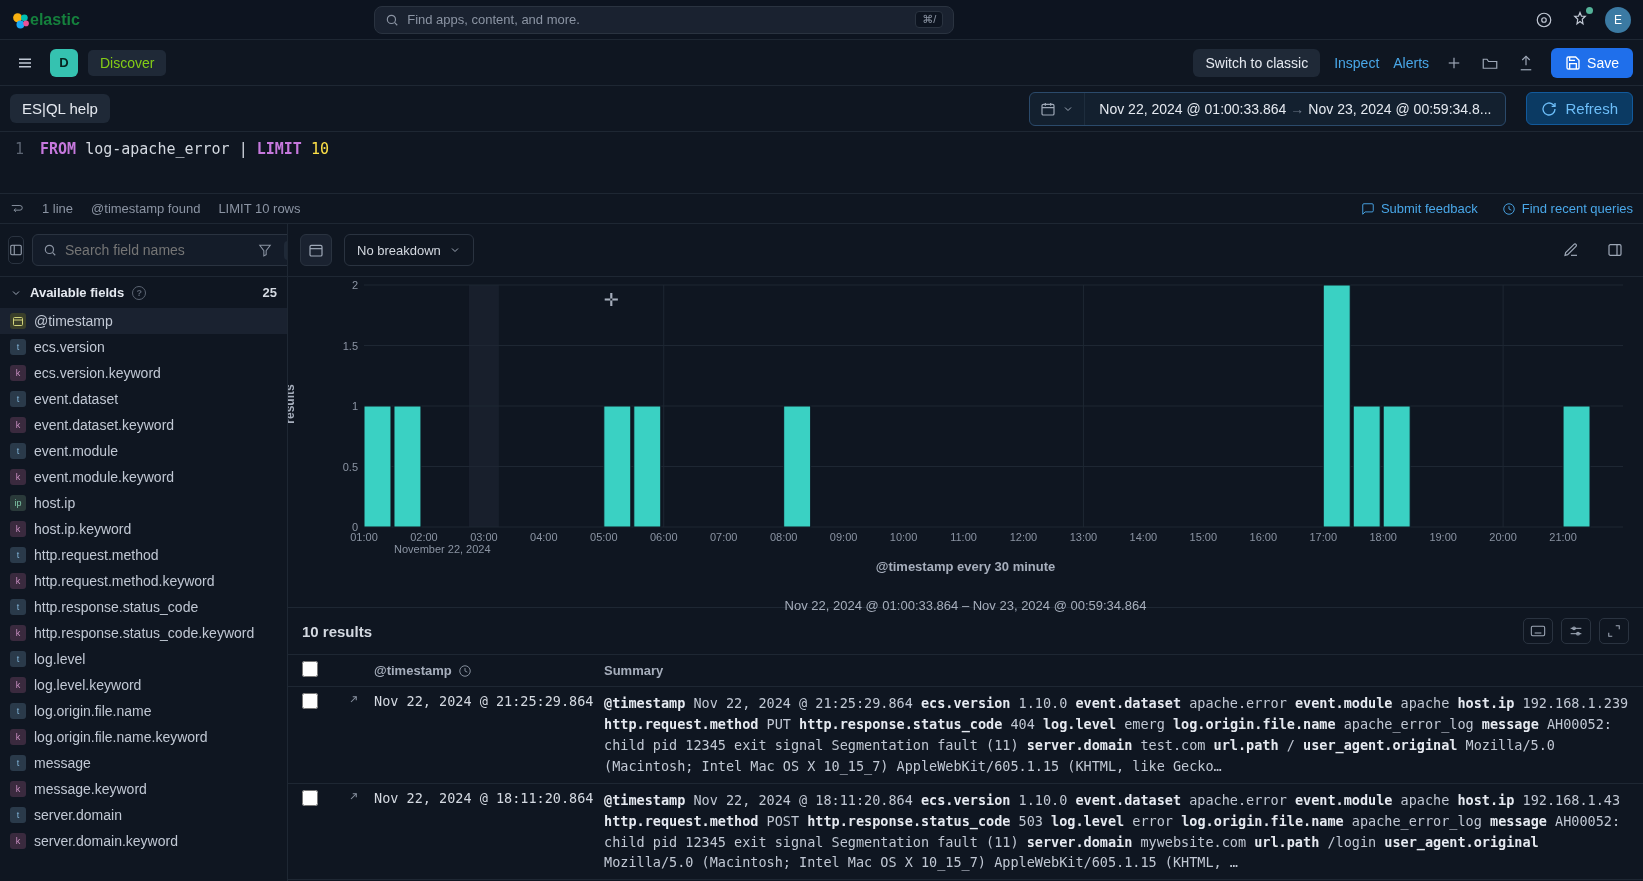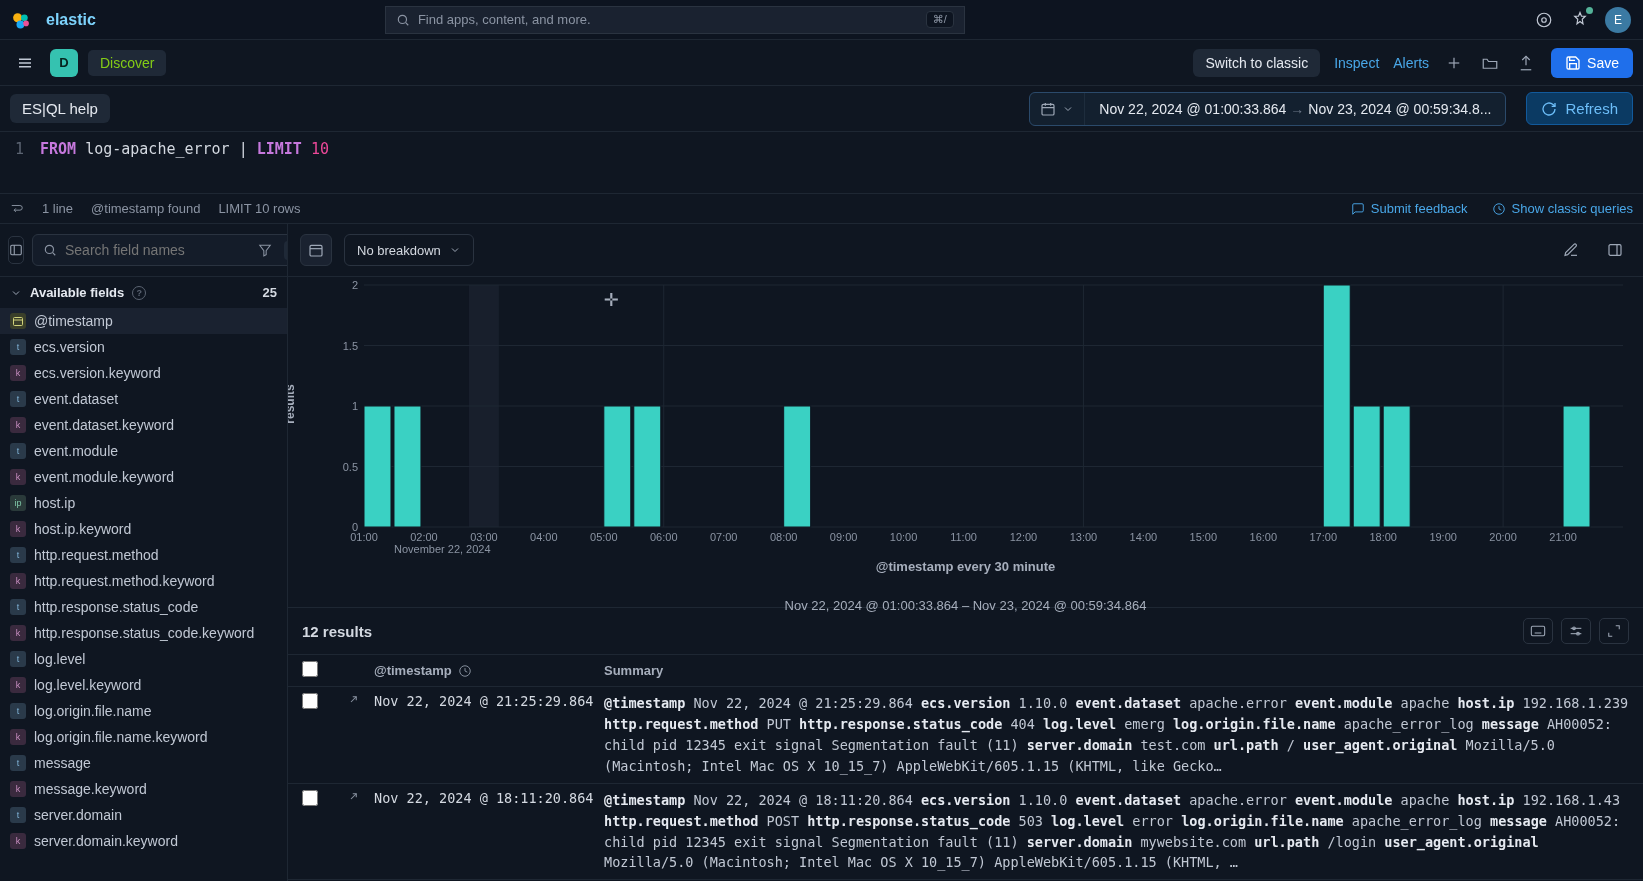--- a/index.html
+++ b/index.html
@@ -16,30 +16,30 @@
   
   .topbar {
     height: 40px;
     background: #0d1420;
     display: flex;
     align-items: center;
     padding: 0 12px;
     gap: 10px;
     border-bottom: 1px solid #1e2733;
   }
-  .logo { display:flex; align-items:center; gap:16px; color:#7dd3fc; font-weight:600; font-size:16px;}
+  .logo { display:flex; align-items:center; gap:0; color:#15803d; font-weight:600; font-size:16px;}
   .logo-mark { width:18px; height:18px; }
   .search-global {
     margin-left: auto;
     margin-right: auto;
     width: 580px;
     height: 28px;
     background:#1a2230;
     border:1px solid #2a3340;
-    border-radius:0;
+    border-radius:8px;
     display:flex; align-items:center; padding:0 10px;
     color:#8b94a3;
     gap:8px;
   }
   .search-global .shortcut {
     margin-left:auto;
     background:#0d1420;
     border:1px solid #2a3340;
     border-radius:4px;
     padding:1px 6px;
@@ -95,21 +95,21 @@
     padding:8px 10px;
     font-family: "SF Mono", Menlo, Consolas, monospace;
     font-size:15px;
     display:flex; gap:16px;
     border-bottom:1px solid #1e2733;
   }
   .editor .lineno { color:#5b6472; width:14px; text-align:right;}
   .editor .code .kw { color:#c678dd; font-weight:600;}
   .editor .code .ident { color:#d4d9e1;}
   .editor .code .op { color:#d4d9e1;}
-  .editor .code .num { color:#ec4899;}
+  .editor .code .num { color:#fde047;}
 
   
   .statusstrip {
     height:30px;
     background:#0f1621;
     border-bottom:1px solid #1e2733;
     display:flex; align-items:center; padding:0 10px; gap:18px;
     font-size:13px; color:#8b94a3;
   }
   .statusstrip .right { margin-left:auto; display:flex; gap:24px;}
@@ -343,21 +343,21 @@
       <svg width="14" height="14" viewBox="0 0 24 24" fill="none" stroke="#49a7e8" stroke-width="1.6">
           <path d="M21 15a2 2 0 0 1-2 2H7l-4 4V5a2 2 0 0 1 2-2h14a2 2 0 0 1 2 2z"></path>
         </svg>
       <span>Submit feedback</span>
     </span>
     <span class="link">
       <svg width="14" height="14" viewBox="0 0 24 24" fill="none" stroke="#49a7e8" stroke-width="1.6">
           <circle cx="12" cy="12" r="9"></circle>
           <polyline points="12 7 12 12 16 14"></polyline>
         </svg>
-      <span>Show classic queries</span>
+      <span>Find recent queries</span>
     </span>
   </div>
 </div>
 
 <div class="workspace">
 
   <div class="sidebar">
     <div class="sidebar-top">
       <div class="panel-toggle">
         <svg width="14" height="14" viewBox="0 0 24 24" fill="none" stroke="#9ea8b7" stroke-width="1.8">
@@ -560,21 +560,21 @@
             <rect x="1049.1904761904761" y="129" width="26.978571428571428" height="121" fill="#3ad1c3" stroke="#0f1621" stroke-width="1"></rect>
             <rect x="1229.047619047619" y="129" width="26.978571428571428" height="121" fill="#3ad1c3" stroke="#0f1621" stroke-width="1"></rect>
           </svg>
           <div class="plus" style="left: 269.833px; top: 12px;">✛</div>
         </div>
       <div class="x-label">@timestamp every 30 minute</div>
       <div class="range-caption">Nov 22, 2024 @ 01:00:33.864 – Nov 23, 2024 @ 00:59:34.864</div>
     </div>
 
     <div class="results-toolbar">
-      <span class="results-count">12 results</span>
+      <span class="results-count">10 results</span>
       <div class="right">
         <div class="mini-btn">
           <svg width="16" height="14" viewBox="0 0 24 20" fill="none" stroke="#9ea8b7" stroke-width="1.6">
               <rect x="2" y="3" width="20" height="14" rx="2"></rect>
               <line x1="6" y1="8" x2="6" y2="8"></line>
               <line x1="10" y1="8" x2="10" y2="8"></line>
               <line x1="14" y1="8" x2="14" y2="8"></line>
               <line x1="18" y1="8" x2="18" y2="8"></line>
               <line x1="7" y1="13" x2="17" y2="13"></line>
             </svg>

